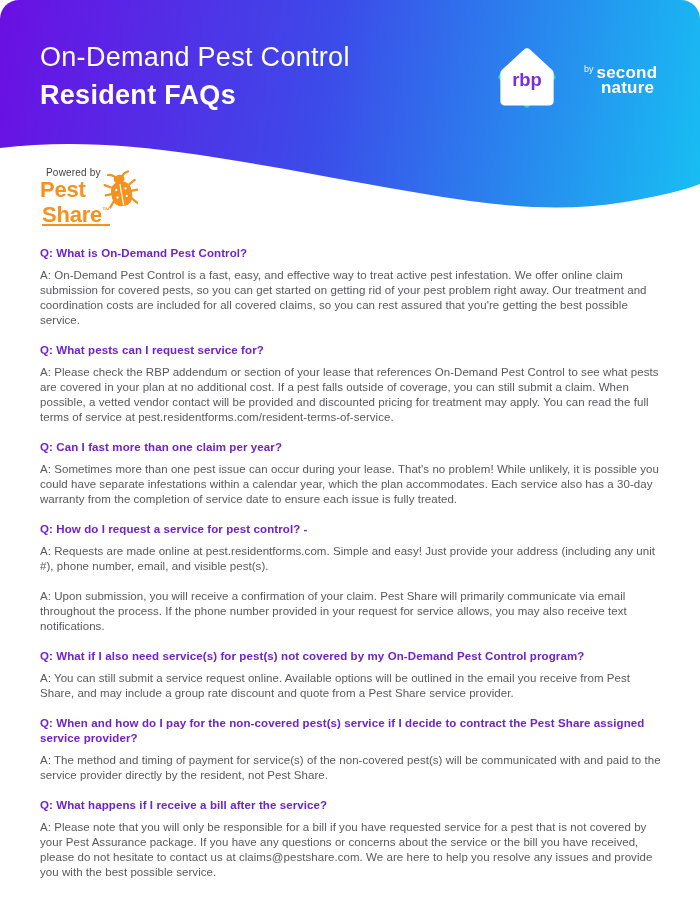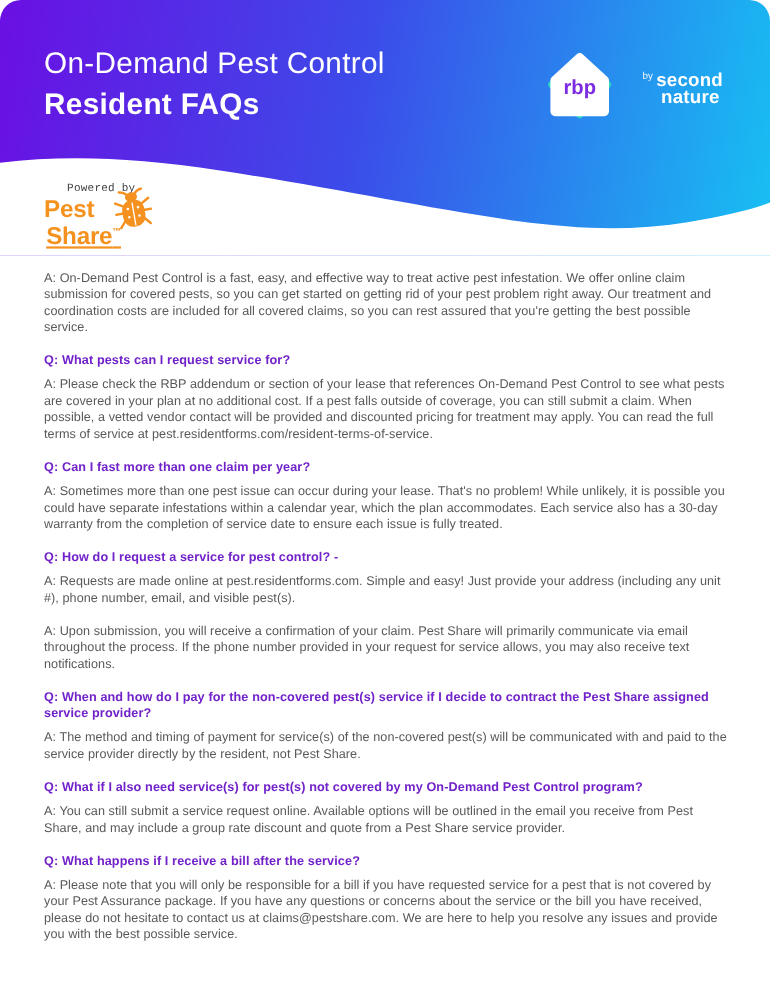--- a/index.html
+++ b/index.html
@@ -17,21 +17,21 @@
   .brand-cluster{position:absolute;left:496px;top:46px;display:flex;align-items:center;gap:26px;justify-content:center;}
   .rbp-logo{width:62px;height:64px;display:block;}
   .byline{color:#fff;}
   .byline .row1{line-height:16px;white-space:nowrap;}
   .byline .by{font-size:9px;font-weight:400;vertical-align:6px;margin-right:3px;opacity:.95;}
   .byline .second{font-size:17px;font-weight:700;letter-spacing:.2px;}
   .byline .nature{display:block;font-size:17px;font-weight:700;letter-spacing:.2px;line-height:14px;margin-left:17px;}
 
   
   .powered{position:absolute;left:40px;top:167px;width:130px;height:64px;}
-  .powered-label{font-size:10px;color:#3F3F41;margin:0 0 2px 21px;letter-spacing:.2px;font-family:Liberation Mono, monospace;}
+  .powered-label{font-size:10px;color:#3F3F41;margin:0 0 2px 6px;letter-spacing:.2px;}
   .pest-word{font-size:22px;font-weight:800;color:var(--orange);line-height:20px;letter-spacing:-.2px;margin:0;}
   .share-word{font-size:22px;font-weight:800;color:var(--orange);line-height:21px;letter-spacing:-.2px;margin:0 0 0 2px;text-decoration:underline;}
   .tm{font-size:8px;vertical-align:9px;font-weight:700;}
   .bug{position:absolute;left:64px;top:1px;width:34px;height:44px;transform:rotate(-10deg);}
 
   
   .content{position:absolute;left:40px;top:246px;width:624px;}
   .faq-item{margin:0 0 15px 0;}
   .faq-q{color:var(--question);font-size:11.5px;font-weight:700;line-height:15px;margin:0 0 7px 0;letter-spacing:.1px;}
   .faq-a{color:var(--answer);font-size:11.5px;font-weight:400;line-height:15px;margin:0;letter-spacing:.05px;}
@@ -88,20 +88,21 @@
         <circle cx="14.5" cy="23" r="1.4"></circle>
           <circle cx="25.5" cy="23" r="1.4"></circle>
         <circle cx="14.5" cy="32" r="1.4"></circle>
           <circle cx="25.5" cy="32" r="1.4"></circle>
       </g>
     </svg>
   </div>
 
   <div class="content">
     <div class="faq-item">
+      <p class="faq-q">Q: What is On-Demand Pest Control?</p>
       <p class="faq-a">A: On-Demand Pest Control is a fast, easy, and effective way to treat active pest infestation. We offer online claim submission for covered pests, so you can get started on getting rid of your pest problem right away. Our treatment and coordination costs are included for all covered claims, so you can rest assured that you're getting the best possible service.</p>
     </div>
 
     <div class="faq-item">
       <p class="faq-q">Q: What pests can I request service for?</p>
       <p class="faq-a">A: Please check the RBP addendum or section of your lease that references On-Demand Pest Control to see what pests are covered in your plan at no additional cost. If a pest falls outside of coverage, you can still submit a claim. When possible, a vetted vendor contact will be provided and discounted pricing for treatment may apply. You can read the full terms of service at pest.residentforms.com/resident-terms-of-service.</p>
     </div>
 
     <div class="faq-item">
       <p class="faq-q">Q: Can I fast more than one claim per year?</p>
@@ -111,27 +112,27 @@
     <div class="faq-item">
       <p class="faq-q">Q: How do I request a service for pest control? -</p>
       <p class="faq-a">A: Requests are made online at pest.residentforms.com. Simple and easy! Just provide your address (including any unit #), phone number, email, and visible pest(s).</p>
     </div>
 
     <div class="faq-item">
       <p class="faq-a">A: Upon submission, you will receive a confirmation of your claim. Pest Share will primarily communicate via email throughout the process. If the phone number provided in your request for service allows, you may also receive text notifications.</p>
     </div>
 
     <div class="faq-item">
-      <p class="faq-q">Q: When and how do I pay for the non-covered pest(s) service if I decide to contract the Pest Share assigned service provider?</p>
-      <p class="faq-a">A: The method and timing of payment for service(s) of the non-covered pest(s) will be communicated with and paid to the service provider directly by the resident, not Pest Share.</p>
+      <p class="faq-q">Q: What if I also need service(s) for pest(s) not covered by my On-Demand Pest Control program?</p>
+      <p class="faq-a">A: You can still submit a service request online. Available options will be outlined in the email you receive from Pest Share, and may include a group rate discount and quote from a Pest Share service provider.</p>
     </div>
 
     <div class="faq-item">
-      <p class="faq-q">Q: What if I also need service(s) for pest(s) not covered by my On-Demand Pest Control program?</p>
-      <p class="faq-a">A: You can still submit a service request online. Available options will be outlined in the email you receive from Pest Share, and may include a group rate discount and quote from a Pest Share service provider.</p>
+      <p class="faq-q">Q: When and how do I pay for the non-covered pest(s) service if I decide to contract the Pest Share assigned service provider?</p>
+      <p class="faq-a">A: The method and timing of payment for service(s) of the non-covered pest(s) will be communicated with and paid to the service provider directly by the resident, not Pest Share.</p>
     </div>
 
     <div class="faq-item">
       <p class="faq-q">Q: What happens if I receive a bill after the service?</p>
       <p class="faq-a">A: Please note that you will only be responsible for a bill if you have requested service for a pest that is not covered by your Pest Assurance package. If you have any questions or concerns about the service or the bill you have received, please do not hesitate to contact us at claims@pestshare.com. We are here to help you resolve any issues and provide you with the best possible service.</p>
     </div>
   </div>
 
 </div>
 

